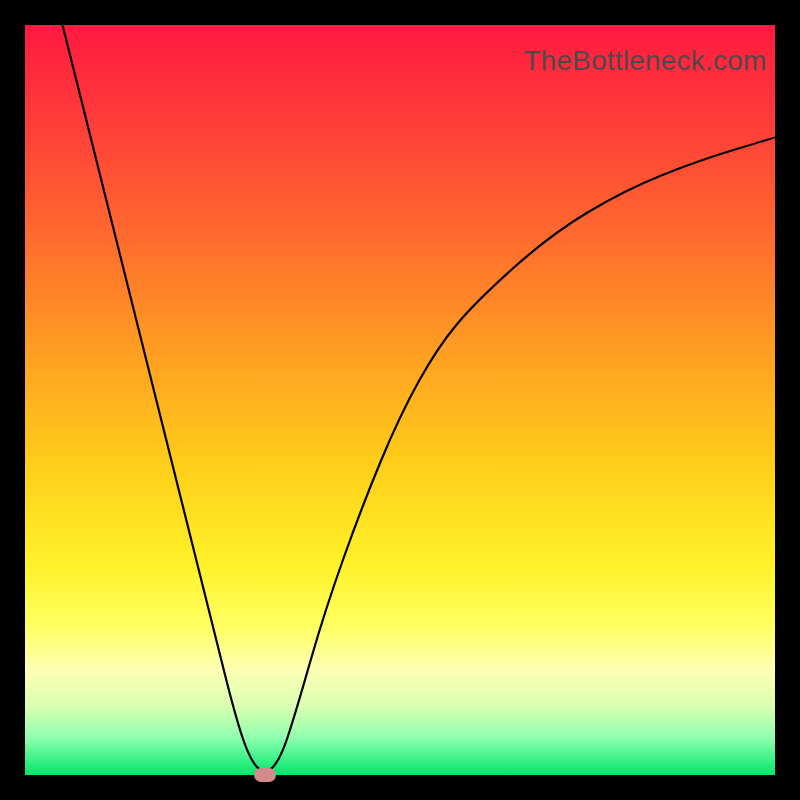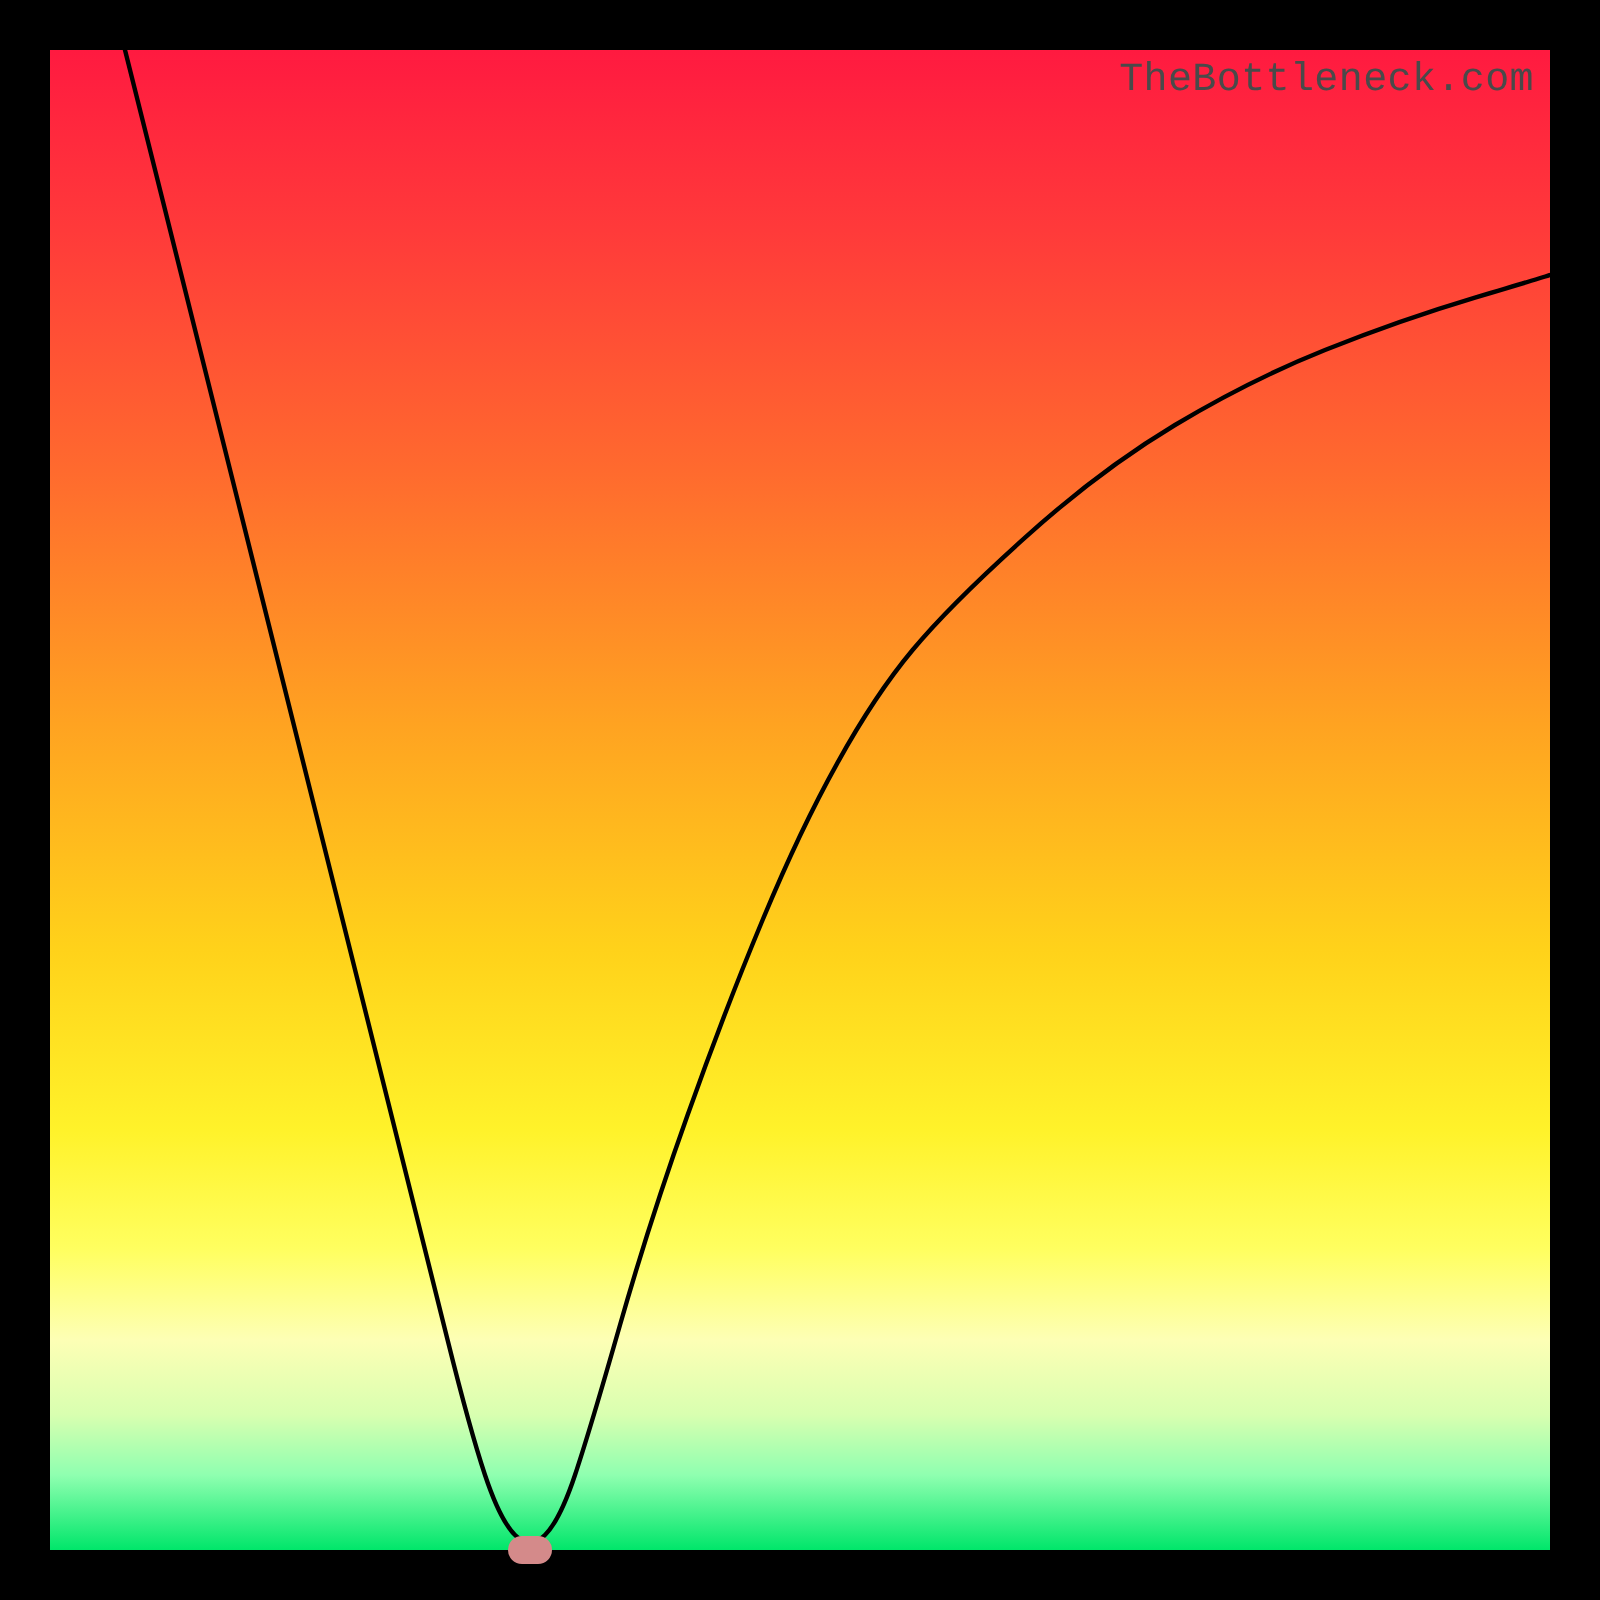--- a/index.html
+++ b/index.html
@@ -24,24 +24,24 @@
       #ffd21a 60%,
       #fff22a 72%,
       #ffff60 80%,
       #fdffb5 86%,
       #d8ffb0 91%,
       #8fffb0 95%,
       #00e66a 100%);
   }
   .watermark {
     position: absolute;
-    top: 4px;
+    top: 20px;
     right: 8px;
-    font-family: Liberation Mono, monospace;
-    font-size: 20px;
+    font-family: Liberation Sans, sans-serif;
+    font-size: 28px;
     color: #4a4a4a;
     letter-spacing: 0.2px;
     font-weight: 500;
   }
   .curve {
     position: absolute;
     left: 0; top: 0;
     width: 750px; height: 750px;
     overflow: visible;
   }

